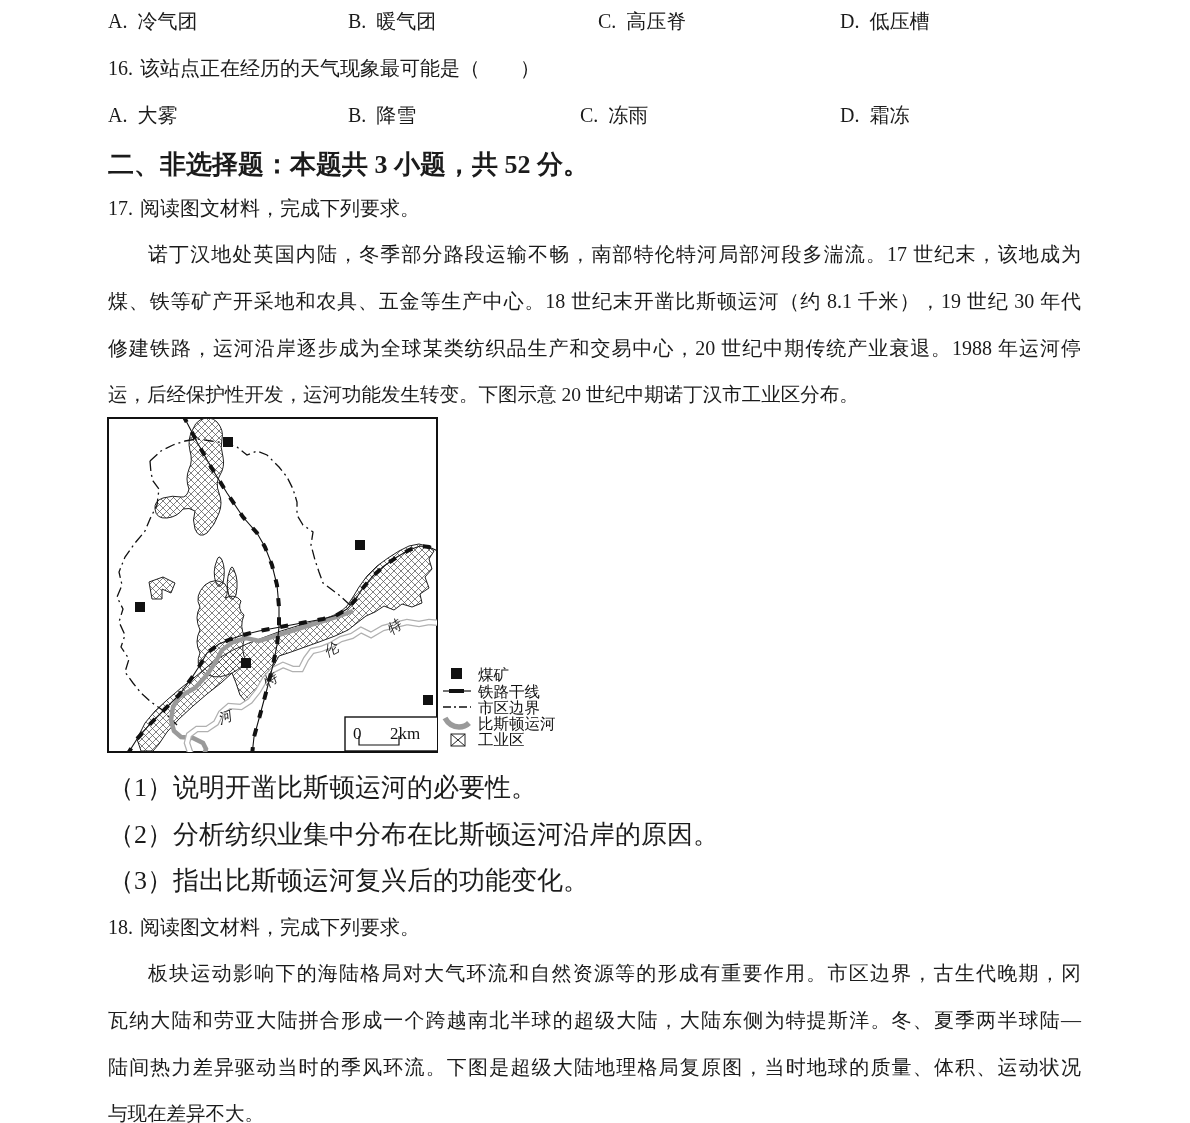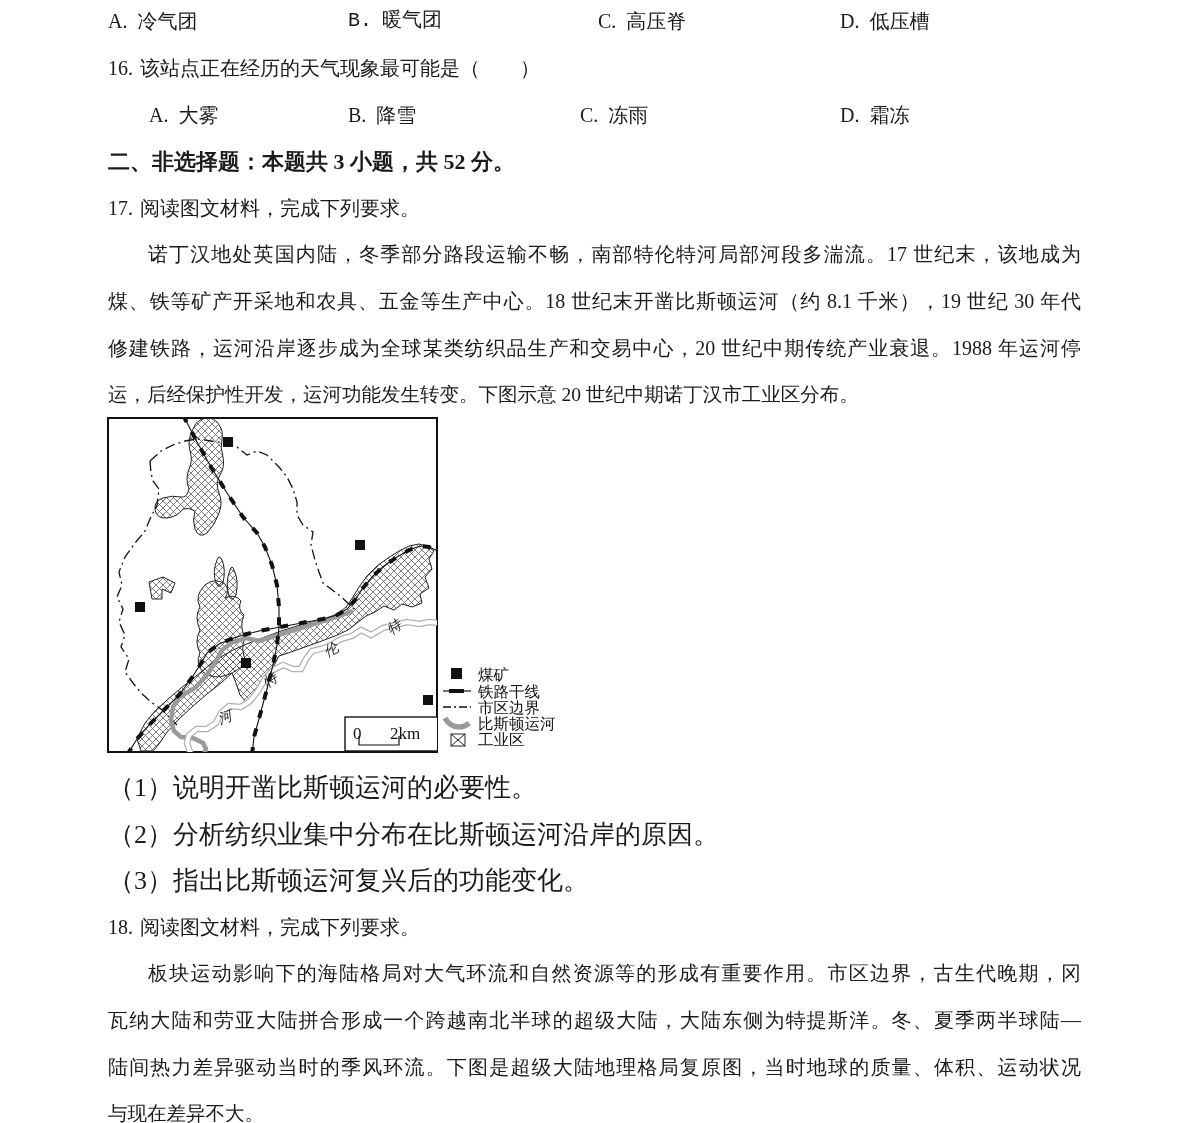--- a/index.html
+++ b/index.html
@@ -12,35 +12,35 @@
   .line{font-size:20px;line-height:24px;white-space:nowrap;}
   .jline{
     font-size:20px;line-height:24px;
     text-align:justify;text-align-last:justify;
     width:973px;left:108px;
   }
   .jline-last{font-size:19.5px;line-height:24px;left:108px;white-space:nowrap;}
   .opt{font-size:20px;line-height:24px;white-space:nowrap;}
   .opt .k{display:inline-block;margin-right:10px;}
   .qnum{display:inline-block;margin-right:7px;}
-  .sec-header{font-size:22px;font-weight:bold;white-space:nowrap;}
+  .sec-header{font-size:26px;font-weight:bold;white-space:nowrap;}
   .subq{font-size:26px;line-height:24px;white-space:nowrap;}
   svg text{font-family:"Liberation Serif","DejaVu Serif",serif;}
 </style>
 </head>
 <body>
 
 <div class="abs opt" style="left:108px;top:9px;"><span class="k">A.</span><span>冷气团</span></div>
-<div class="abs opt" style="left:348px;top:9px;font-family:Liberation Mono, monospace;"><span class="k">B.</span><span>暖气团</span></div>
+<div class="abs opt" style="left:348px;top:9px;"><span class="k">B.</span><span>暖气团</span></div>
 <div class="abs opt" style="left:598px;top:9px;"><span class="k">C.</span><span>高压脊</span></div>
 <div class="abs opt" style="left:840px;top:9px;"><span class="k">D.</span><span>低压槽</span></div>
 
 <div class="abs line" style="left:108px;top:56px;"><span class="qnum">16.</span><span>该站点正在经历的天气现象最可能是（　　）</span></div>
 
-<div class="abs opt" style="left:108px;top:103px;margin-left:41px;"><span class="k">A.</span><span>大雾</span></div>
+<div class="abs opt" style="left:108px;top:103px;"><span class="k">A.</span><span>大雾</span></div>
 <div class="abs opt" style="left:348px;top:103px;"><span class="k">B.</span><span>降雪</span></div>
 <div class="abs opt" style="left:580px;top:103px;"><span class="k">C.</span><span>冻雨</span></div>
 <div class="abs opt" style="left:840px;top:103px;"><span class="k">D.</span><span>霜冻</span></div>
 
 <div class="abs sec-header" style="left:108px;top:147px;">二、非选择题：本题共 3 小题，共 52 分。</div>
 
 <div class="abs line" style="left:108px;top:196px;"><span class="qnum">17.</span><span>阅读图文材料，完成下列要求。</span></div>
 
 <div class="abs jline" style="top:242px;padding-left:40px;width:933px;">诺丁汉地处英国内陆，冬季部分路段运输不畅，南部特伦特河局部河段多湍流。17 世纪末，该地成为</div>
 <div class="abs jline" style="top:289px;">煤、铁等矿产开采地和农具、五金等生产中心。18 世纪末开凿比斯顿运河（约 8.1 千米），19 世纪 30 年代</div>

